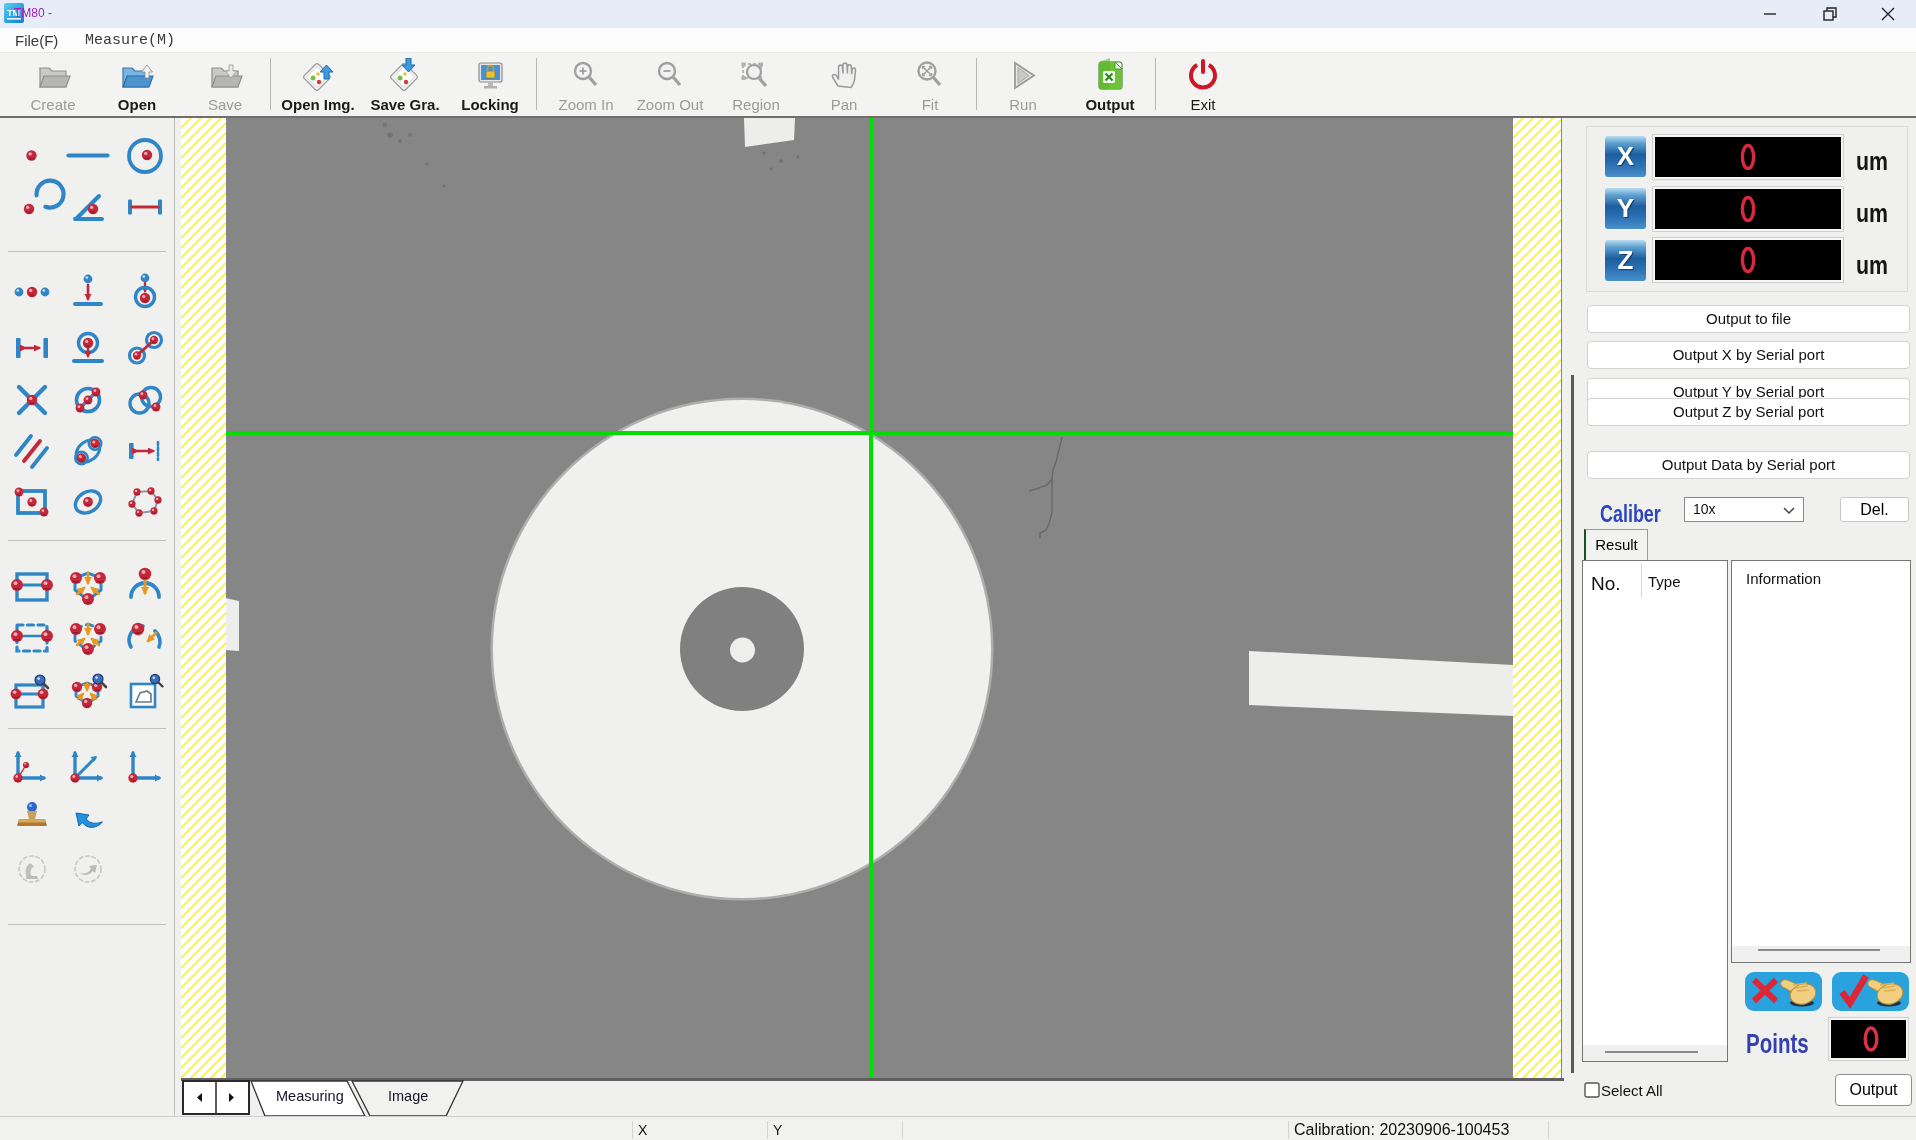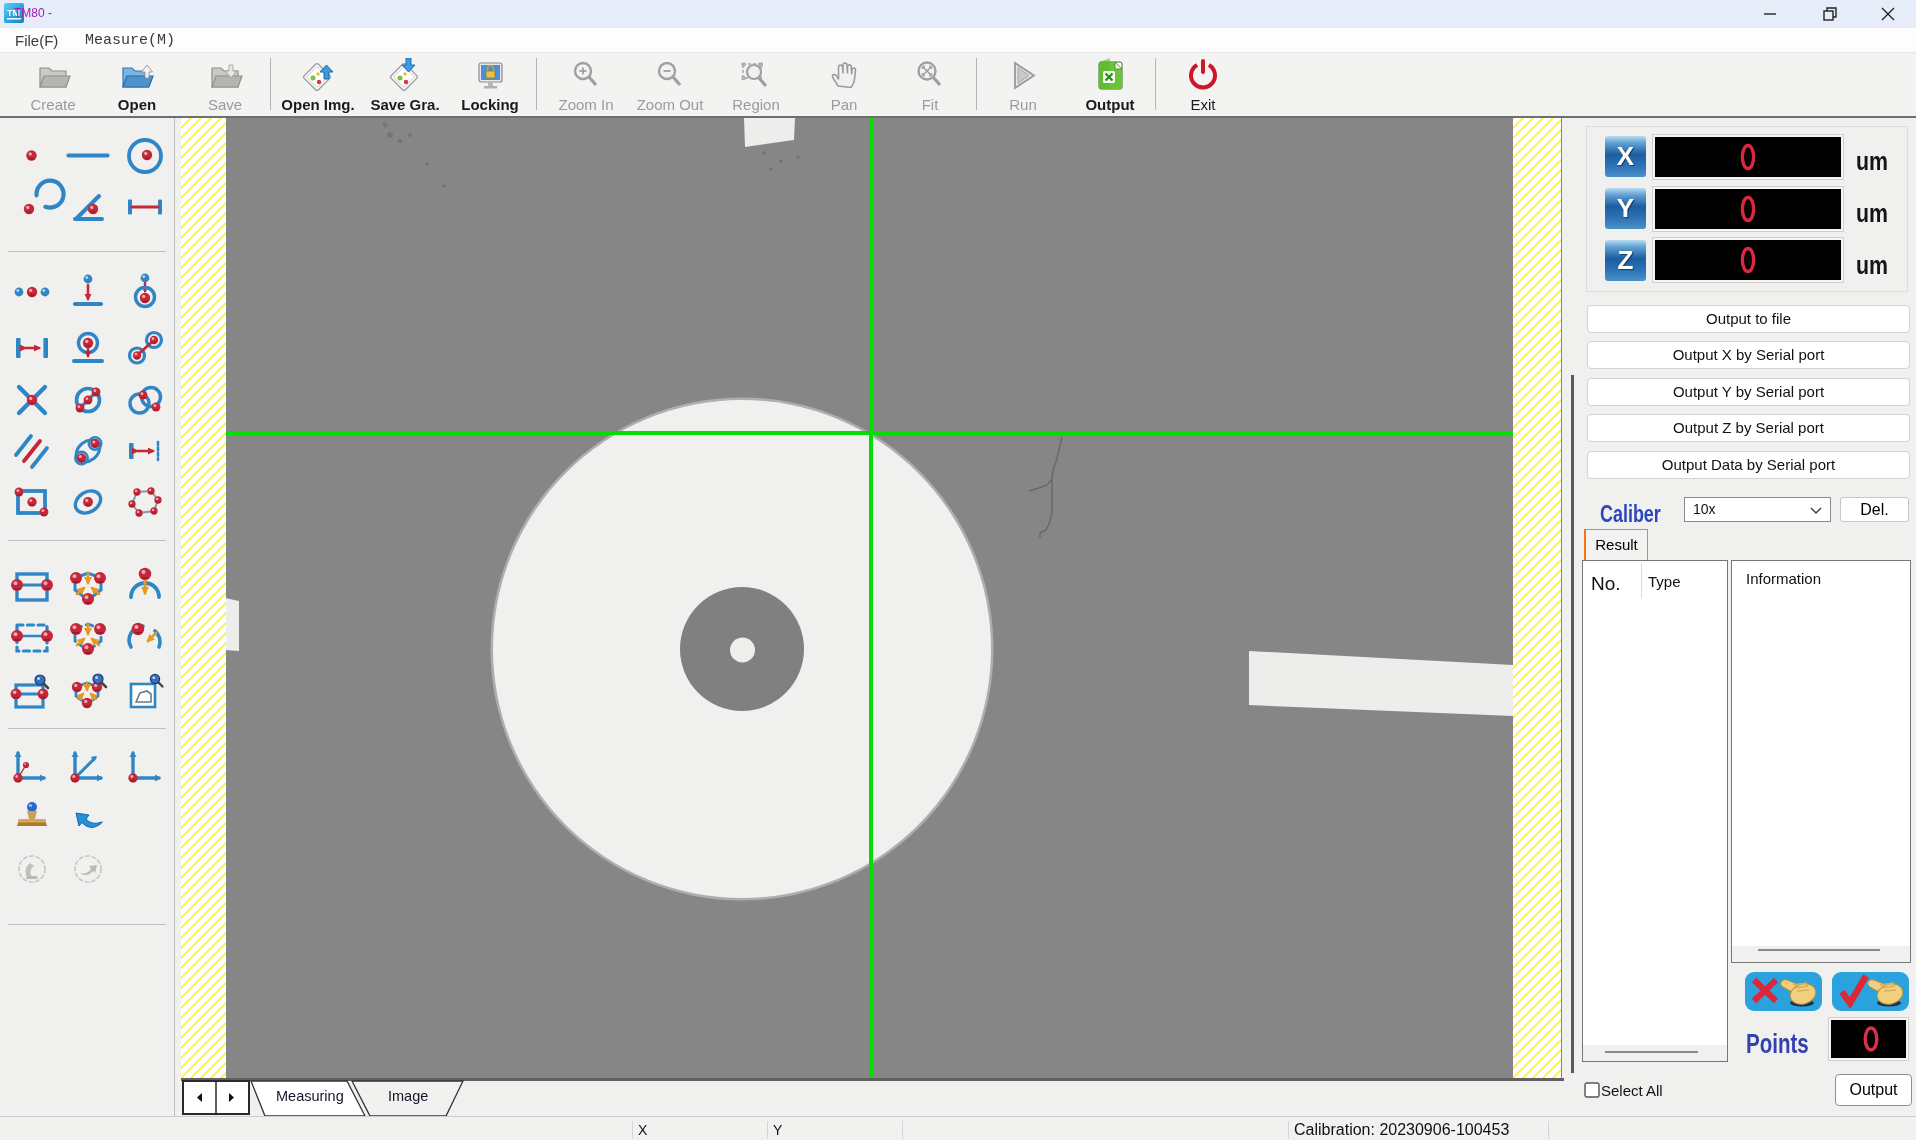--- a/index.html
+++ b/index.html
@@ -41,23 +41,23 @@
   background:linear-gradient(180deg,#b8dcf2 0%,#5d9fd0 18%,#1d5e9e 45%,#2a70b4 70%,#4a90c8 100%);
   color:#fff; font-weight:bold; font-size:26px; text-align:center; line-height:41px;
   text-shadow:1px 1px 1px #123a66; }
 .blackbox { left:1653px; width:190px; height:44px; background:#000; border:2px solid #f6f6f6;
   box-shadow:0 0 0 1px #cfcfcf; }
 .blackbox svg { display:block; margin:0 auto; }
 .umlabel { left:1856px; font-size:26px; font-weight:bold; color:#151515; transform:scaleX(0.82); transform-origin:0 0; }
 .rbtn { left:1587px; width:323px; height:28px; background:#fff; border:1px solid #d2d2d2;
   border-radius:4px; font-size:15px; color:#111; text-align:center; line-height:26px; }
 #caliber { left:1600px; top:501px; font-size:23px; font-weight:bold; color:#2b46be; transform:scaleX(0.78); transform-origin:0 0; }
-#dropdown { left:1684px; top:497px; width:147px; height:25px; background:#fff; border:1px solid #8a8a8a; font-size:14px; color:#111; line-height:23px; padding-left:8px; }
+#dropdown { left:1684px; top:497px; width:120px; height:25px; background:#fff; border:1px solid #8a8a8a; font-size:14px; color:#111; line-height:23px; padding-left:8px; }
 #delbtn { left:1840px; top:497px; width:69px; height:25px; background:#fff; border:1px solid #c6c6c6; border-radius:3px; font-size:16px; text-align:center; line-height:23px; }
-#resulttab { left:1584px; top:529px; width:64px; height:31px; background:#f2f2f0; border:1px solid #9a9a9a; border-left:2px solid #f97316; border-bottom:none; font-size:15px; text-align:center; line-height:30px; }
+#resulttab { left:1584px; top:529px; width:64px; height:31px; background:#f2f2f0; border:1px solid #9a9a9a; border-left:2px solid #14532d; border-bottom:none; font-size:15px; text-align:center; line-height:30px; }
 #rtable { left:1582px; top:560px; width:146px; height:502px; background:#fff; border:1px solid #757575; }
 #infobox { left:1731px; top:560px; width:180px; height:403px; background:#fff; border:1px solid #757575; }
 .bluebtn { top:972px; width:77px; height:39px; border-radius:9px; background:#29a2dd; }
 #pointslbl { left:1746px; top:1029px; font-size:27px; font-weight:bold; color:#3340b0; transform:scaleX(0.76); transform-origin:0 0; }
 #pointsbox { left:1829px; top:1018px; width:79px; height:42px; background:#000; border:2px solid #f6f6f6; box-shadow:0 0 0 1px #cfcfcf; }
 #selectall { left:1584px; top:1082px; font-size:15px; color:#111; }
 #outputbtn { left:1835px; top:1074px; width:77px; height:32px; background:#fff; border:1px solid #909090; border-radius:4px; font-size:16px; text-align:center; line-height:30px; }
 #splitline { left:1571px; top:375px; width:2.5px; height:698px; background:#5a5a5a; }
 
 
@@ -583,21 +583,21 @@
 <div class="abs axicon" style="top:240px;">Z</div>
 <div class="abs blackbox" style="top:238px;">
     <svg width="186" height="40">
       <ellipse cx="93" cy="20" rx="5.6" ry="11.5" fill="none" stroke="#d8293d" stroke-width="3.4"></ellipse>
     </svg>
   </div>
 <div class="abs umlabel" style="top:250px;">um</div>
 <div class="abs rbtn" style="top:305px;">Output to file</div>
 <div class="abs rbtn" style="top:341px;">Output X by Serial port</div>
 <div class="abs rbtn" style="top:378px;">Output Y by Serial port</div>
-<div class="abs rbtn" style="top:414px;">Output Z by Serial port</div>
+<div class="abs rbtn" style="top:398px;">Output Z by Serial port</div>
 <div class="abs rbtn" style="top:451px;">Output Data by Serial port</div>
 <div class="abs" id="caliber">Caliber</div>
 <div class="abs" id="dropdown">10x
   <svg width="12" height="8" style="position:absolute; right:8px; top:9px;">
       <path d="M1 1 L6 6 L11 1" fill="none" stroke="#444" stroke-width="1.5"></path>
     </svg>
 </div>
 <div class="abs" id="delbtn">Del.</div>
 <div class="abs" id="resulttab">Result</div>
 <div class="abs" id="rtable">

